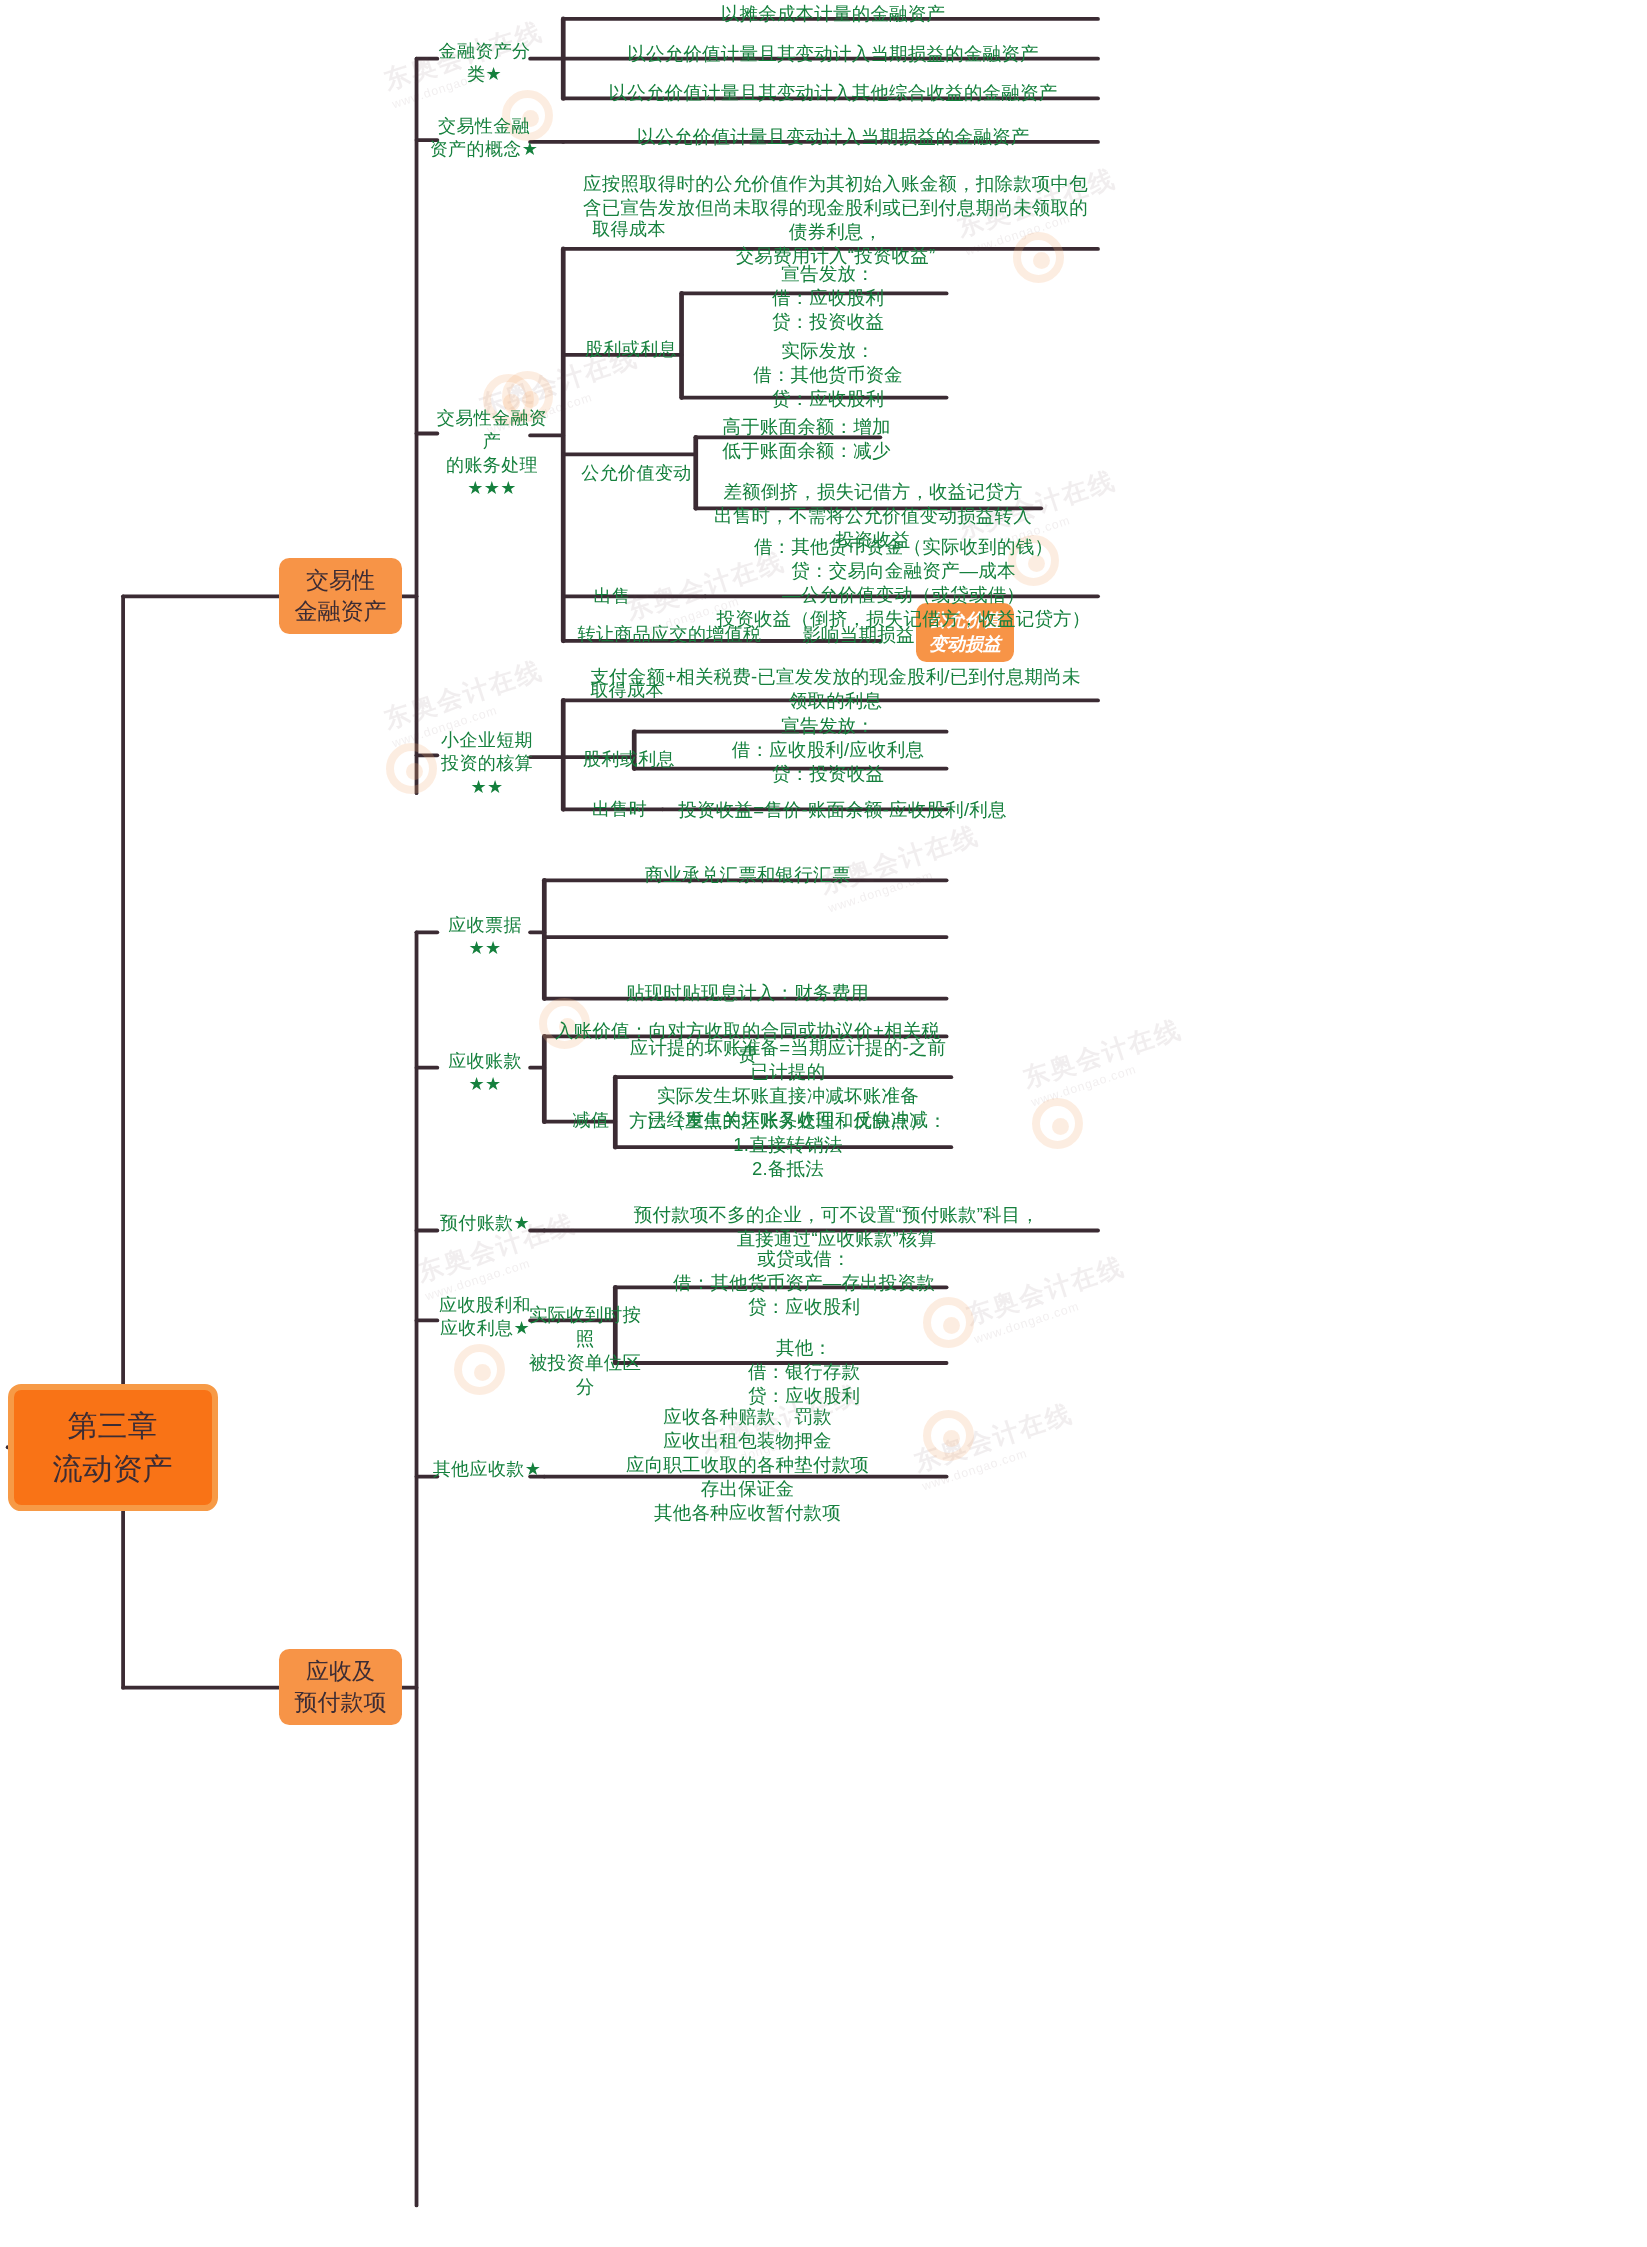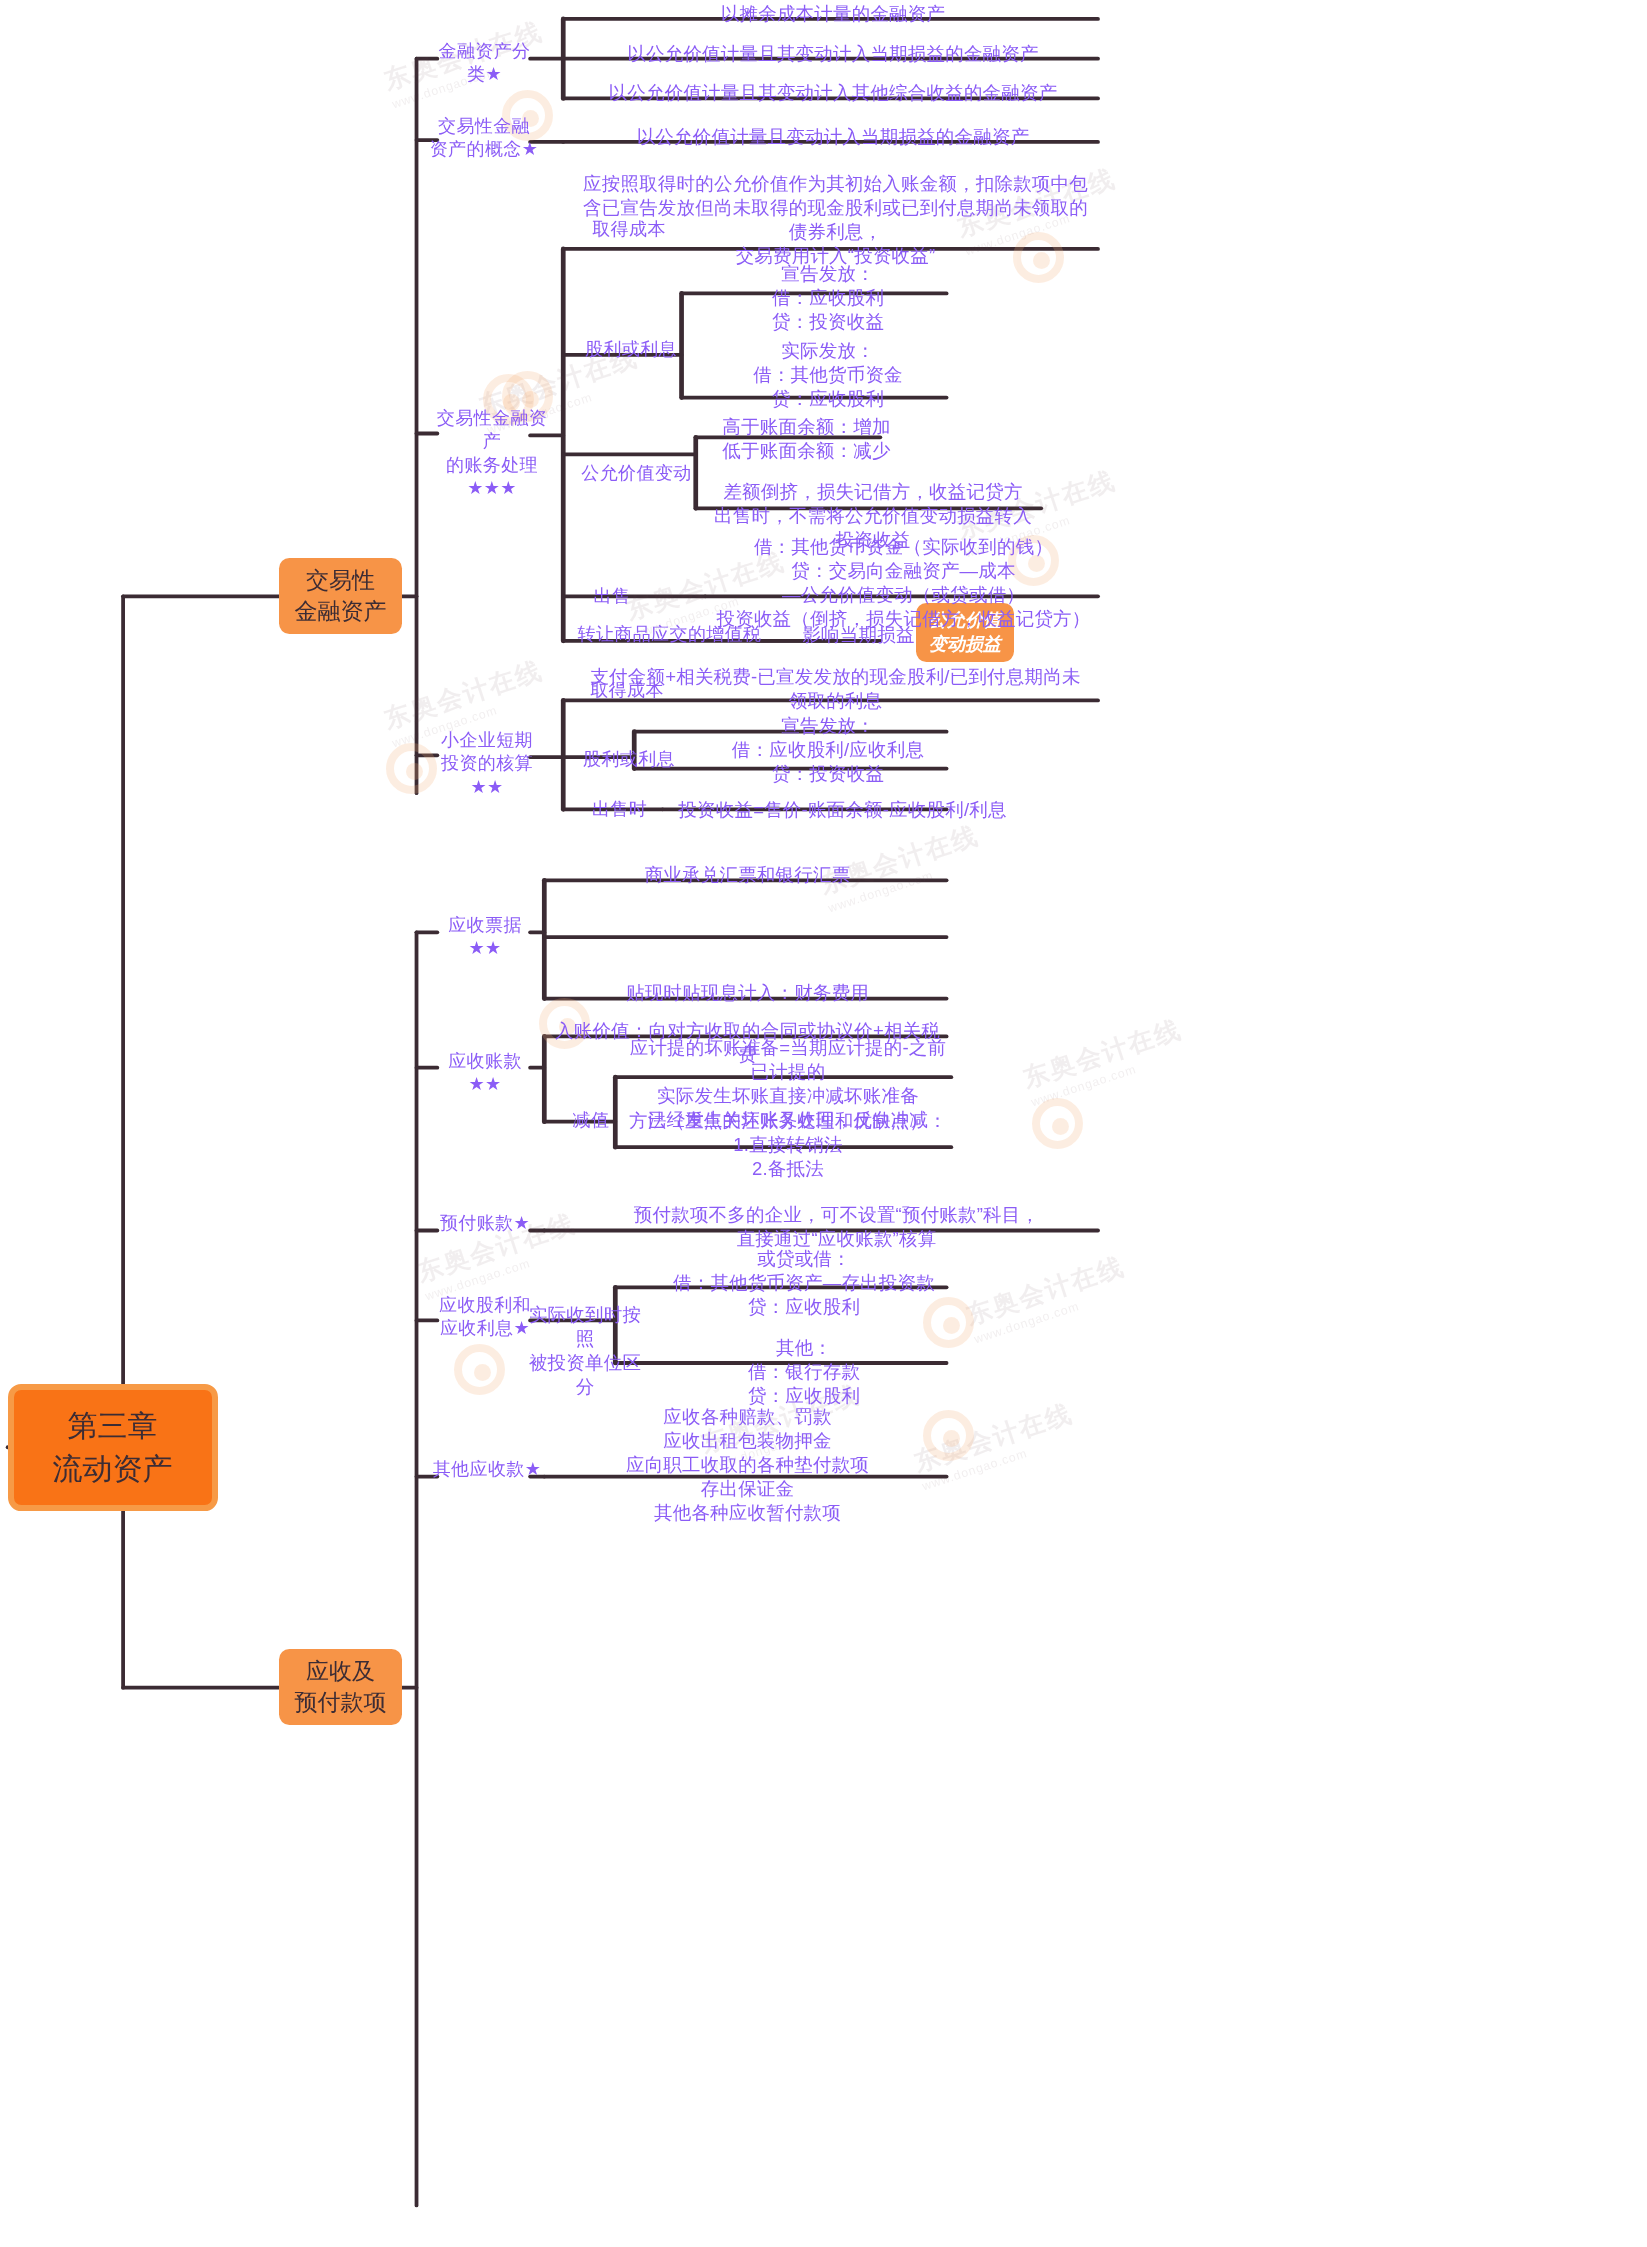--- a/index.html
+++ b/index.html
@@ -13,21 +13,21 @@
     overflow:hidden;
   }
   #canvas { position:absolute; left:0; top:0; width:1648px; height:2248px; }
   svg.lines { position:absolute; left:0; top:0; width:1648px; height:2248px; pointer-events:none; }
 
   .node {
     position:absolute;
     text-align:center;
     line-height:1.30;
     white-space:pre-line;
-    color:#8b5cf6;
+    color:#15803d;
   }
   .lbl { font-size:18px; letter-spacing:0.4px; }
   .leaf { font-size:18.5px; letter-spacing:0.2px; }
 
   .root {
     position:absolute;
     left:7.6px; top:1384px;
     width:210px; height:127px;
     border:6.6px solid #f79a46;
     border-radius:13.2px;

